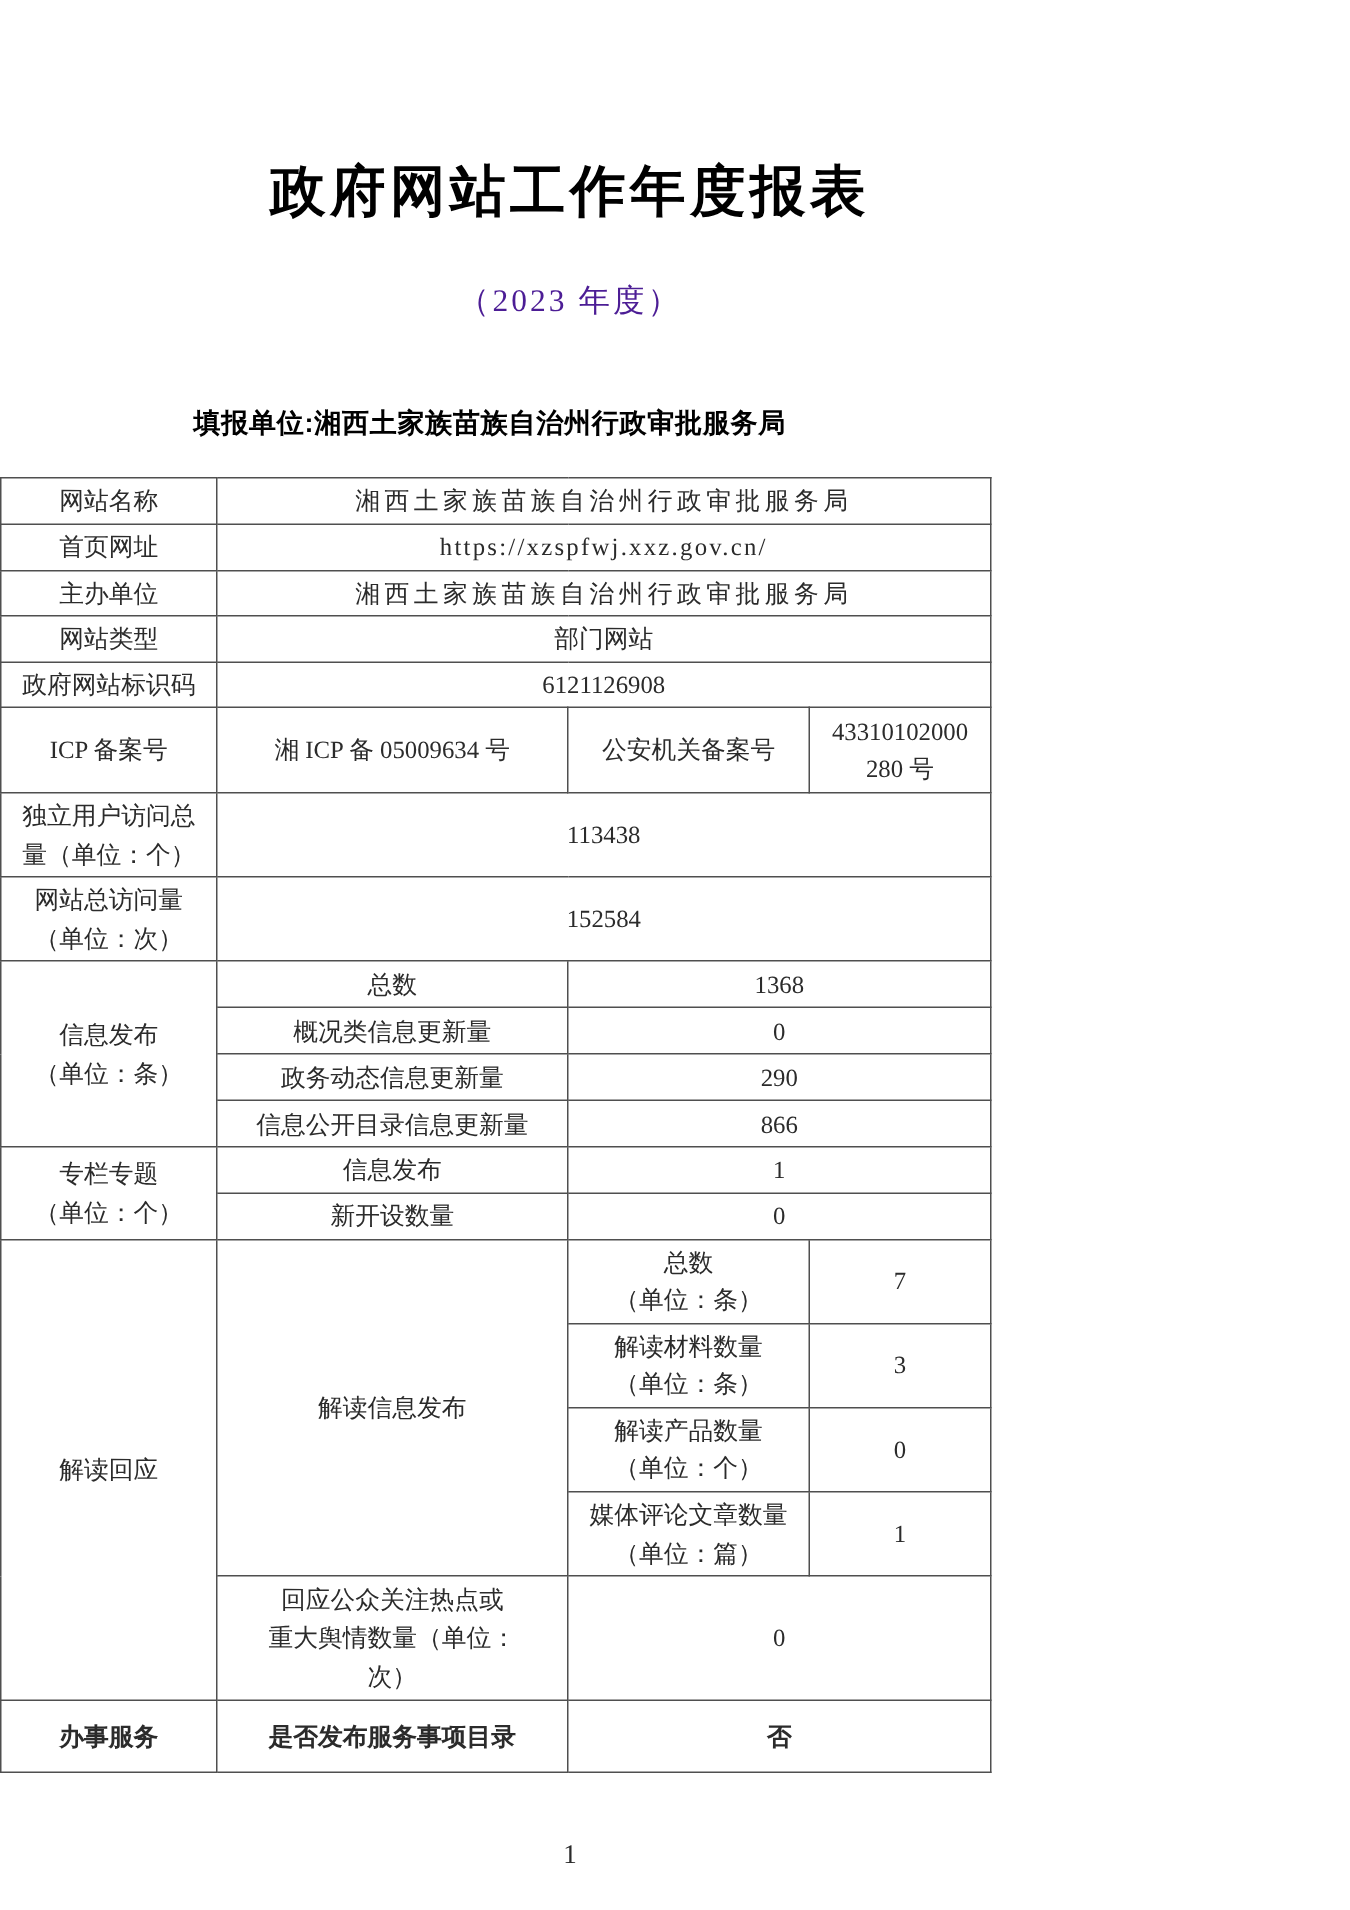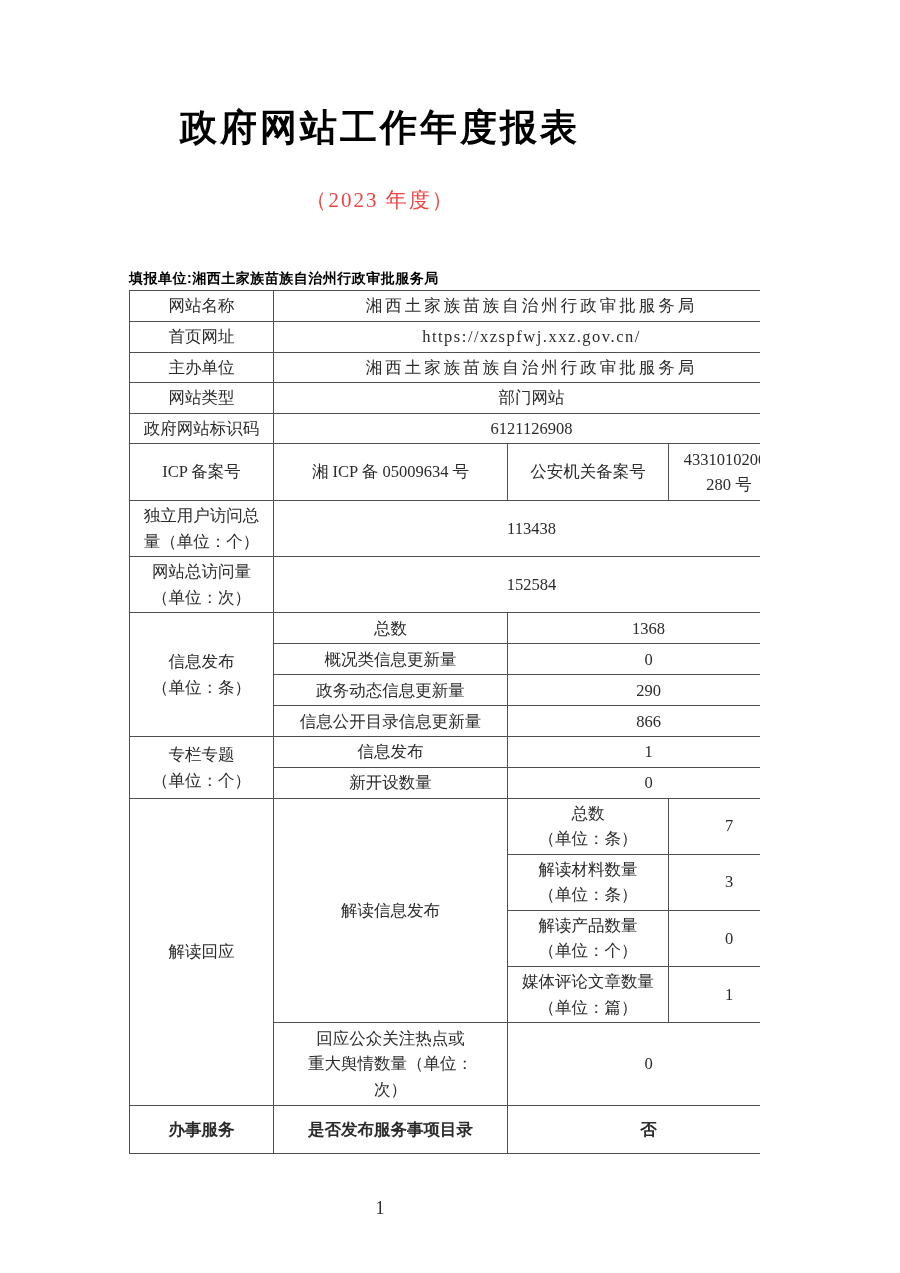--- a/index.html
+++ b/index.html
@@ -21,34 +21,33 @@
     font-size: 37px;
     letter-spacing: 3px;
     color: #000000;
     line-height: 1.2;
   }
   .doc-subtitle {
     margin-top: 36px;
     text-align: center;
     font-size: 21px;
     letter-spacing: 2px;
-    color: #ef4444;
+    color: #4c1d95;
   }
   .unit-line {
-    margin: 56px 0 2px 129px;
+    margin: 56px 0 24px 129px;
     font-family: "Liberation Sans", "DejaVu Sans", sans-serif;
     font-weight: 700;
-    font-size: 14px;
+    font-size: 18px;
     color: #000000;
     letter-spacing: 0.5px;
   }
   table.report-table {
     border-collapse: collapse;
     table-layout: fixed;
-    margin-left: 129px;
     width: 660px;
   }
   .report-table td {
     border: 1px solid #4f4f4f;
     text-align: center;
     vertical-align: middle;
     font-size: 16.5px;
     line-height: 1.55;
     padding: 2px 5px;
     white-space: pre-line;

